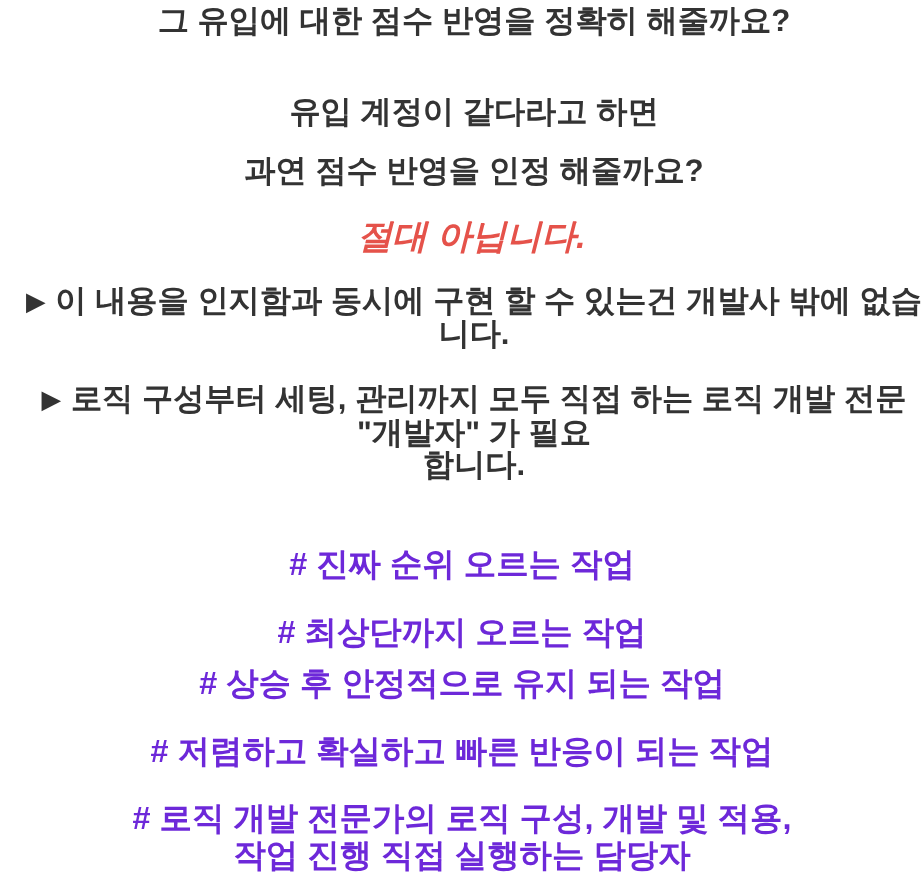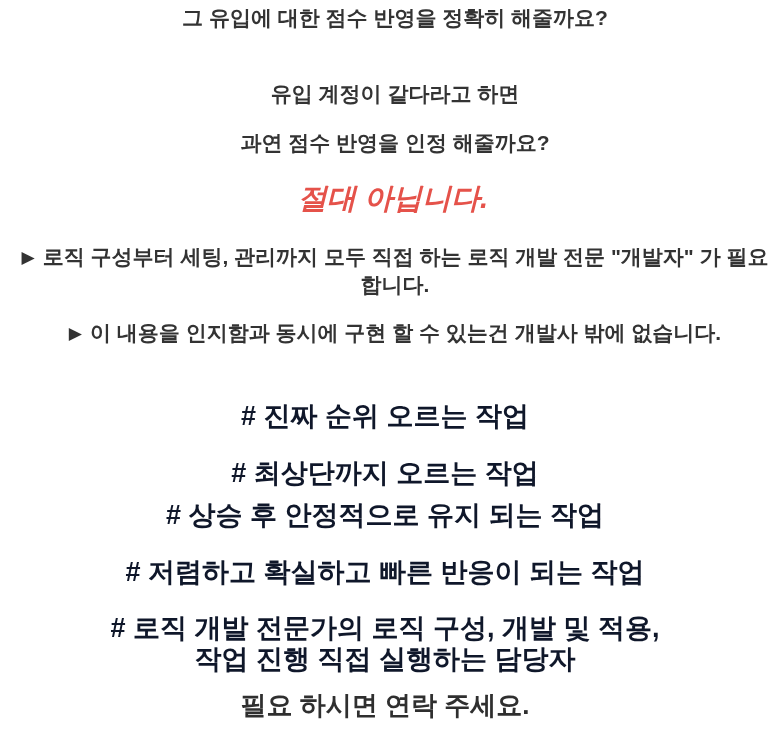--- a/index.html
+++ b/index.html
@@ -17,36 +17,36 @@
     width: 770px;
     height: 740px;
     box-sizing: border-box;
     padding-top: 4px;
     text-align: center;
     font-weight: 700;
   }
   p { margin: 0; padding: 0; }
 
   .t-black {
-    font-size: 21px;
+    font-size: 26px;
     line-height: 27px;
     color: #333333;
     padding-left: 20px;
   }
   .t-red-italic {
     font-size: 29px;
     line-height: 36px;
     font-style: italic;
     color: #e5524a;
     margin-left: 16px;
   }
   .t-red-hash {
     font-size: 27px;
     line-height: 33px;
-    color: #0f172a;
+    color: #6d28d9;
   }
   .t-black-big {
     font-size: 26px;
     line-height: 32px;
     color: #2f2f2f;
   }
   .bullet {
     font-size: 0.82em;
     margin-right: 8px;
     vertical-align: 1px;
@@ -72,23 +72,23 @@
 <div class="page">
 
   <p class="t-black p1"><span>그 유입에 대한 점수 반영을 정확히 해줄까요?</span></p>
 
   <p class="t-black p2"><br><span>유입 계정이 같다라고 하면</span></p>
 
   <p class="t-black p3"><span>과연 점수 반영을 인정 해줄까요?</span></p>
 
   <p class="t-red-italic p4"><span>절대 아닙니다.</span></p>
 
+  <p class="t-black p5"><span class="bullet">▶</span><span>이 내용을 인지함과 동시에 구현 할 수 있는건 개발사 밖에 없습니다.</span></p>
+
   <p class="t-black p6"><span class="bullet">▶</span><span>로직 구성부터 세팅, 관리까지 모두 직접 하는 로직 개발 전문 "개발자" 가 필요</span><br><span>합니다.</span></p>
-
-  <p class="t-black p5"><span class="bullet">▶</span><span>이 내용을 인지함과 동시에 구현 할 수 있는건 개발사 밖에 없습니다.</span></p>
 
   <p class="t-red-hash p7"><span># 진짜 순위 오르는 작업</span></p>
 
   <p class="t-red-hash p8"><span># 최상단까지 오르는 작업</span></p>
 
   <p class="t-red-hash p9"><span># 상승 후 안정적으로 유지 되는 작업</span></p>
 
   <p class="t-red-hash p10"><span># 저렴하고 확실하고 빠른 반응이 되는 작업</span></p>
 
   <p class="t-red-hash p11"><span># 로직 개발 전문가의 로직 구성, 개발 및 적용,</span><br><span>작업 진행 직접 실행하는 담당자</span></p>

